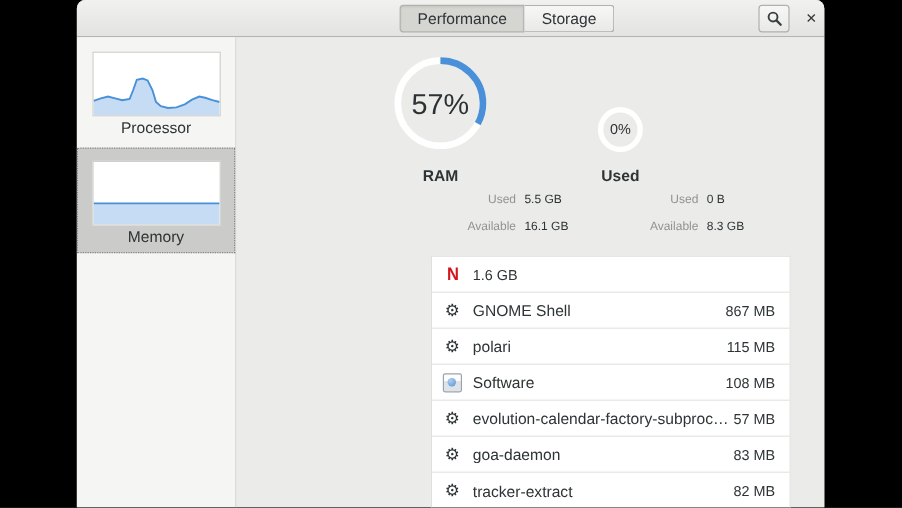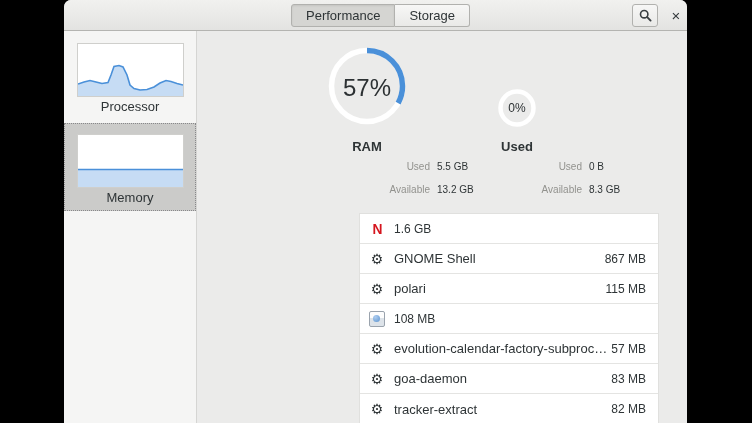--- a/index.html
+++ b/index.html
@@ -6,21 +6,21 @@
     font-family:"Liberation Sans",sans-serif;-webkit-font-smoothing:antialiased;}
   .frame{position:relative;width:752px;height:423px;background:#000;}
   .window{position:absolute;left:64px;top:0;width:623px;height:423px;background:#ebebea;
     border-radius:7px 7px 0 0;overflow:hidden;box-shadow:0 0 0 1px rgba(0,0,0,0.55);}
   
   .headerbar{position:absolute;left:0;top:0;width:623px;height:31px;
     background:linear-gradient(to bottom,#f1f1ef,#e3e3e1);border-bottom:1px solid #b4b4b1;box-sizing:border-box;}
   .tab-group{position:absolute;left:227px;top:4px;height:23px;display:flex;}
   .tab-btn{height:23px;box-sizing:border-box;border:1px solid #b1b1ae;font-size:13px;color:#2e3436;
     display:flex;align-items:center;justify-content:center;padding:0 14px;cursor:default;}
-  .tab-btn.first{border-radius:3px 0 0 3px;}
+  .tab-btn.first{border-radius:3px 0 0 3px;margin-left:42px;}
   .tab-btn.last{border-radius:0 3px 3px 0;border-left:none;}
   .tab-btn.active{background:#d5d5d2;box-shadow:inset 0 1px 2px rgba(0,0,0,0.08);}
   .tab-btn.inactive{background:linear-gradient(to bottom,#f7f7f6,#e9e9e7);}
   .icon-btn{position:absolute;top:4px;height:23px;box-sizing:border-box;display:flex;align-items:center;justify-content:center;}
   .search-btn{left:568px;width:26px;border:1px solid #b1b1ae;border-radius:3px;
     background:linear-gradient(to bottom,#f7f7f6,#e9e9e7);}
   .close-btn{left:599px;width:26px;border:none;background:transparent;color:#34393c;font-size:15px;line-height:1;}
   
   .sidebar{position:absolute;left:0;top:31px;width:132px;height:392px;background:#f5f5f4;border-right:1px solid #d5d5d3;box-sizing:content-box;}
   .side-item{position:absolute;left:0;width:132px;}
@@ -113,21 +113,21 @@
       </svg>
       <div class="gauge-text" style="left:300px;top:70px;width:40px;font-size:12px;">0%</div>
 
       <div class="gauge-name" style="left:110px;top:108px;">RAM</div>
       <div class="stat" style="left:133px;top:128px;">
         <span class="slabel">Used</span>
         <span class="sval">5.5 GB</span>
       </div>
       <div class="stat" style="left:133px;top:151px;">
         <span class="slabel">Available</span>
-        <span class="sval">13.2 GB</span>
+        <span class="sval">16.1 GB</span>
       </div>
 
       <div class="gauge-name" style="left:260px;top:108px;">Used</div>
       <div class="stat" style="left:285px;top:128px;">
         <span class="slabel">Used</span>
         <span class="sval">0 B</span>
       </div>
       <div class="stat" style="left:285px;top:151px;">
         <span class="slabel">Available</span>
         <span class="sval">8.3 GB</span>
@@ -155,20 +155,21 @@
               <span class="gear-glyph">⚙</span>
             </span>
           <span class="proc-name">polari</span>
           <span class="proc-mem">115 MB</span>
         </div>
 
         <div class="proc-row">
           <span class="proc-icon">
               <span class="sw-icon"></span>
             </span>
+          <span class="proc-name">Software</span>
           <span class="proc-mem">108 MB</span>
         </div>
 
         <div class="proc-row">
           <span class="proc-icon">
               <span class="gear-glyph">⚙</span>
             </span>
           <span class="proc-name">evolution-calendar-factory-subprocess …</span>
           <span class="proc-mem">57 MB</span>
         </div>

